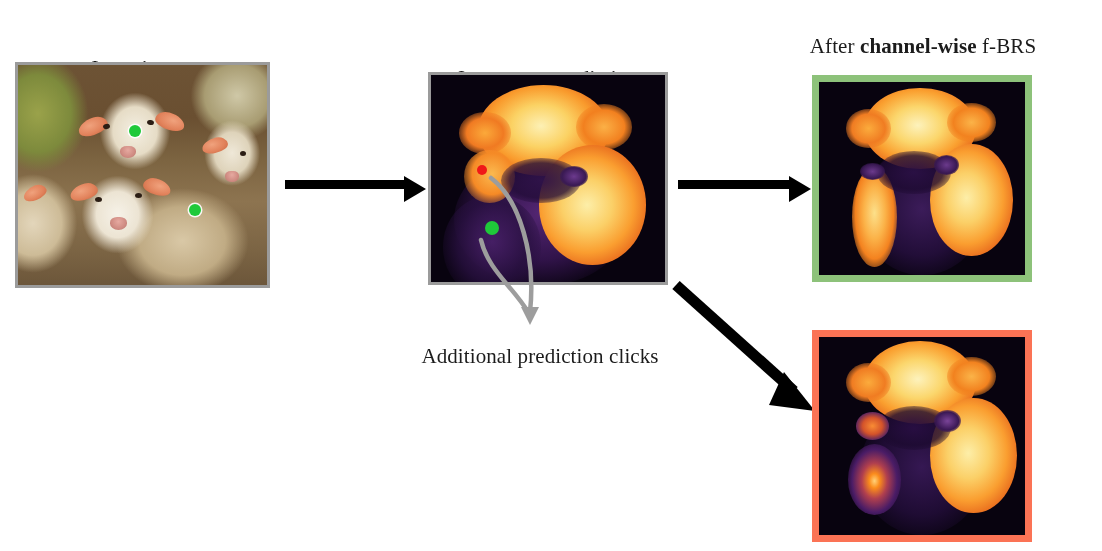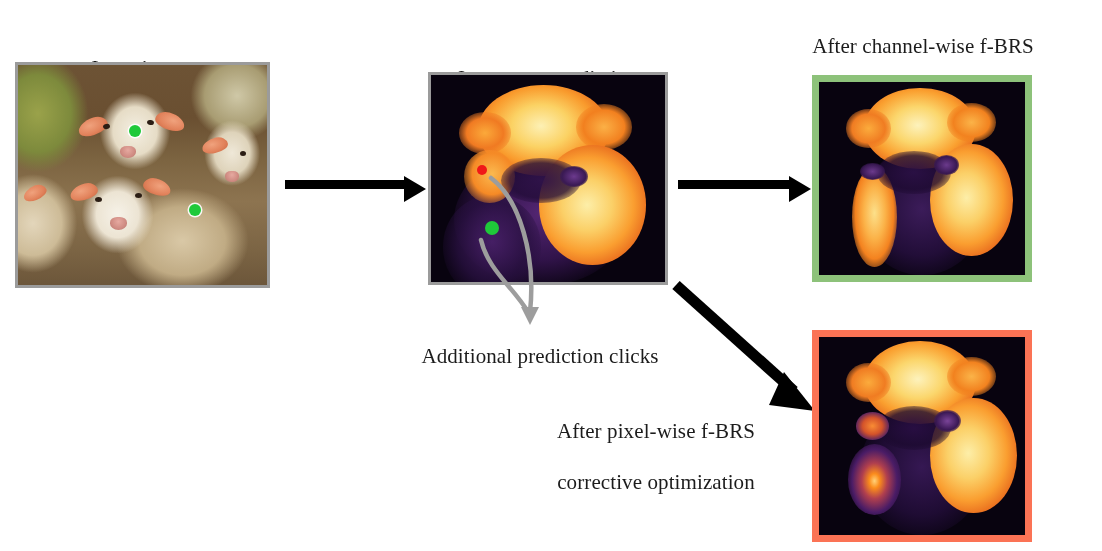--- a/index.html
+++ b/index.html
@@ -22,21 +22,21 @@
   .cap {
     position: absolute;
     text-align: center;
     font-family: "Liberation Serif", "DejaVu Serif", serif;
     font-size: 21px;
     line-height: 1.22;
     color: #1c1c1c;
     white-space: pre-line;
     letter-spacing: 0.1px;
   }
-  .cap b { font-weight: 400; }
+  .cap b { font-weight: 700; }
 
   
   .panel {
     position: absolute;
     box-sizing: border-box;
     overflow: hidden;
   }
   .panel-gray   { border: 3px solid #9b9b9b; background: #000; }
   .panel-green  { border: 7px solid #8dc27a; background: #000; }
   .panel-orange { border: 7px solid #fb7355; background: #000; }
@@ -229,24 +229,20 @@
                   background: radial-gradient(ellipse at 50% 46%, #fce08a 0%, #fbb248 34%, #f4821f 60%, rgba(120,35,30,0) 88%);"></div>
       <div class="blob" style="left:28%; top:36%; width:36%; height:22%;
                   background: radial-gradient(ellipse at 50% 50%, rgba(42,16,68,.96) 0%, rgba(30,10,50,.8) 55%, rgba(18,6,30,0) 86%);"></div>
       <div class="blob" style="left:56%; top:38%; width:12%; height:10%;
                   background: radial-gradient(ellipse at 50% 50%, #6b3a8c 0%, #381852 60%, rgba(20,8,34,0) 88%);"></div>
       <div class="blob" style="left:20%; top:42%; width:12%; height:9%;
                   background: radial-gradient(ellipse at 50% 50%, #6b3a8c 0%, #381852 60%, rgba(20,8,34,0) 88%);"></div>
     </div>
   </div>
 
-  <div class="cap" style="left:525px; top:393px; width:262px;">
-    <span>After </span><b>pixel-wise</b><span> f-BRS</span><br>
-    <span>corrective optimization</span>
-  </div>
 
   <div class="panel panel-orange" style="left:812px; top:330px; width:220px; height:212px;">
     <div class="panel-inner hm">
       <div class="blob" style="left:20%; top:34%; width:60%; height:66%;
                   background: radial-gradient(ellipse at 50% 48%, rgba(58,26,90,.9) 0%, rgba(36,14,60,.8) 50%, rgba(14,6,26,0) 82%);"></div>
       <div class="blob" style="left:22%; top:2%; width:54%; height:42%;
                   background: radial-gradient(ellipse at 48% 46%, #fdf2bc 0%, #fbd66c 30%, #fa9f2f 56%, #e8691c 76%, rgba(120,30,40,0) 93%);"></div>
       <div class="blob" style="left:13%; top:13%; width:22%; height:20%;
                   background: radial-gradient(ellipse at 50% 50%, #fbab3c 0%, #f07c22 52%, rgba(120,35,30,0) 86%);"></div>
       <div class="blob" style="left:62%; top:10%; width:24%; height:20%;

